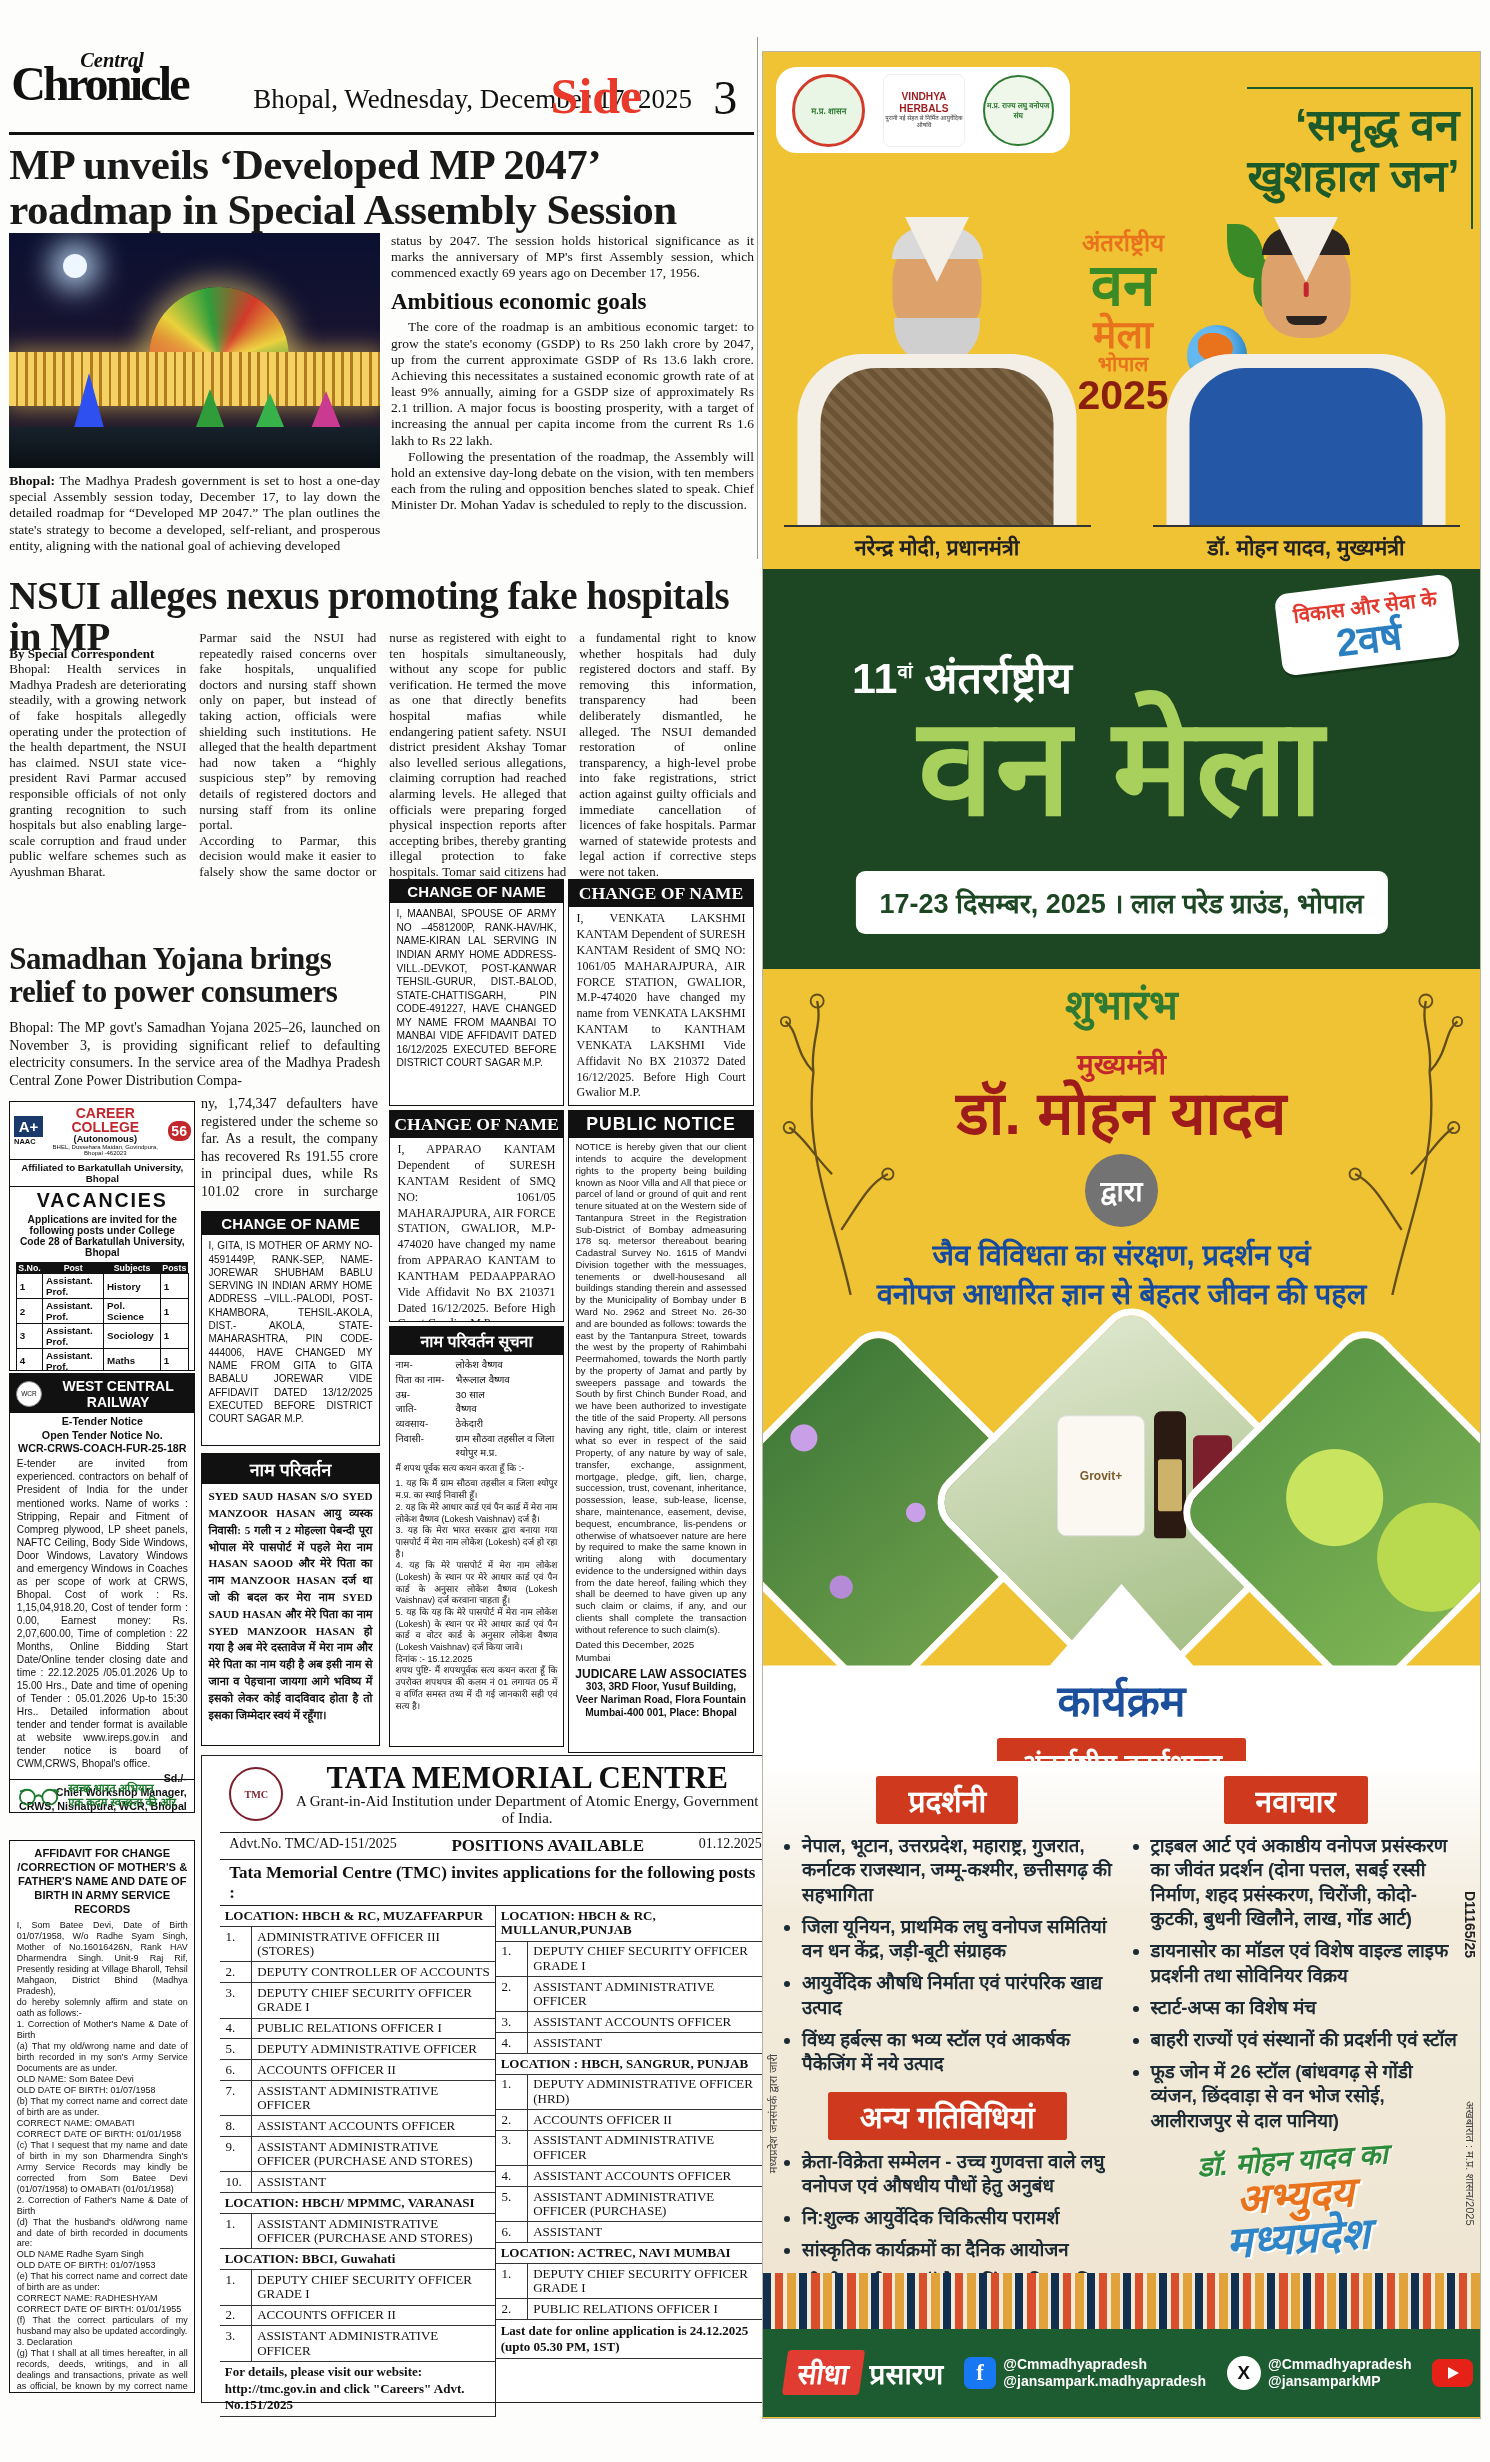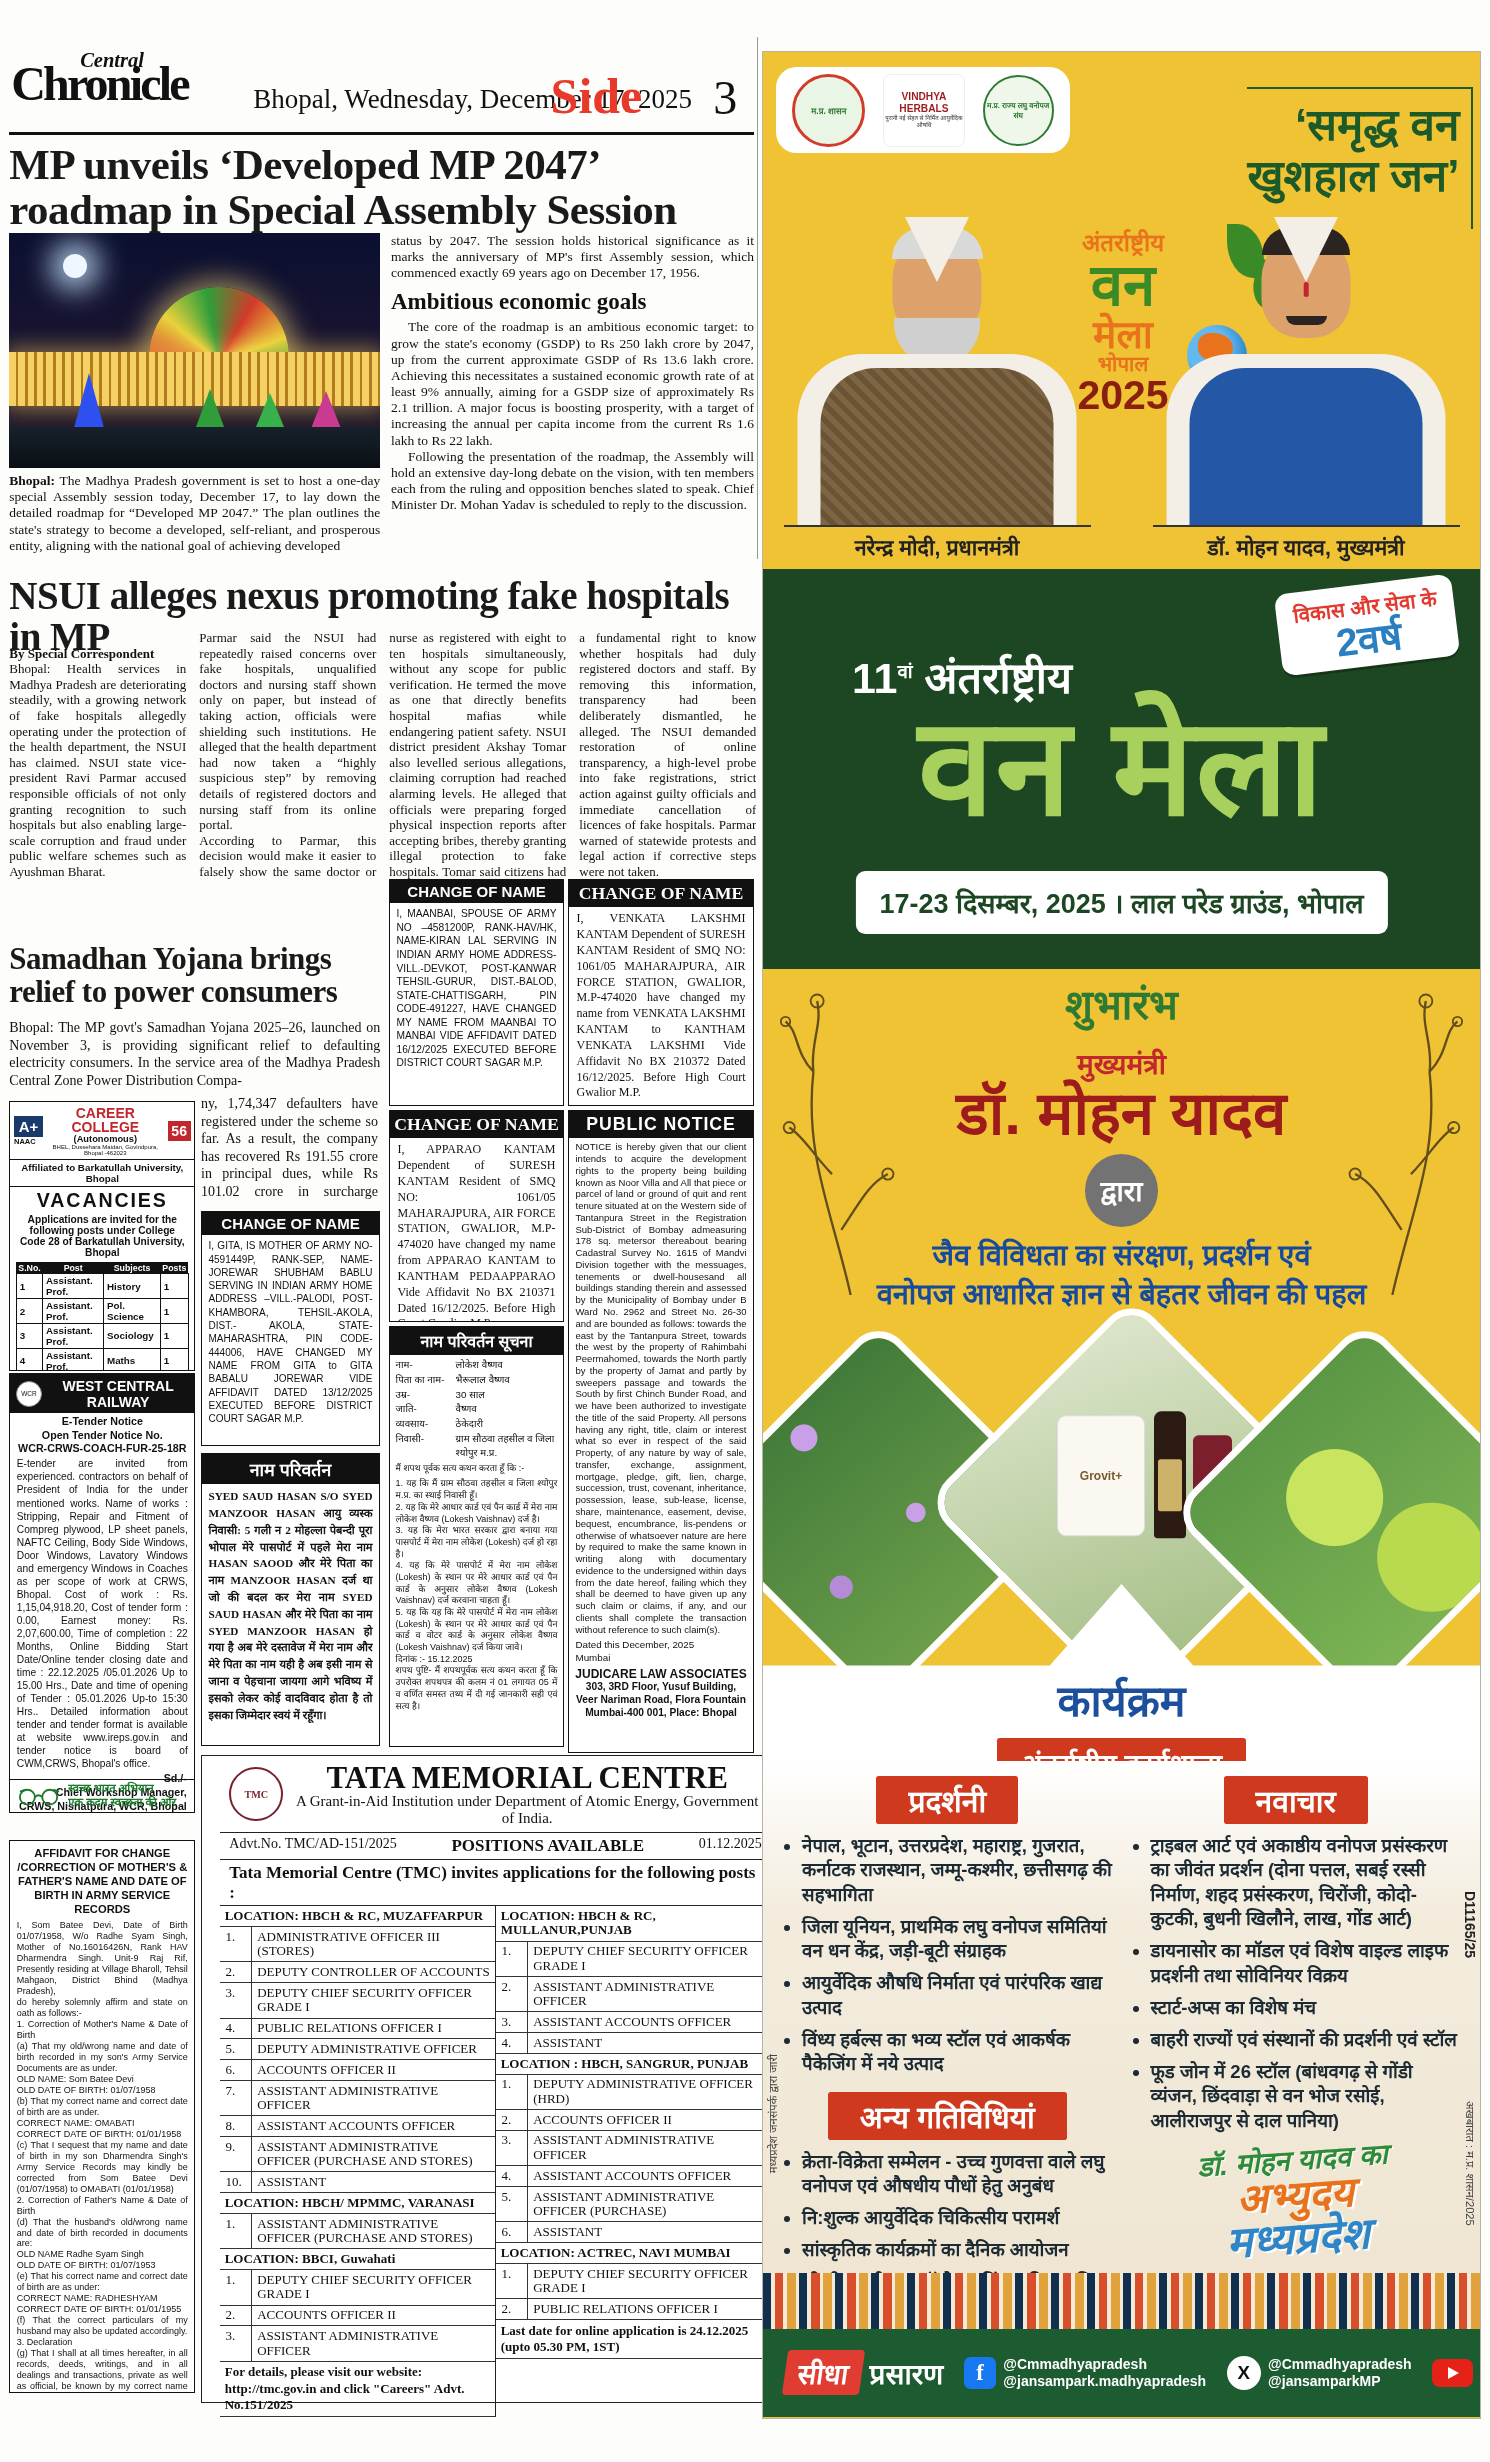--- a/index.html
+++ b/index.html
@@ -50,21 +50,21 @@
   #sam2{left:201px;top:1095px;width:177px;height:104px;overflow:hidden;font-size:14px;line-height:1.25;}
   
   .boxad{border:1.9px solid #111;background:#fff;overflow:hidden;}
   .bhead{background:#111;color:#fff;text-align:center;font-weight:700;padding:2.8px 1.9px;}
   #career{left:9.3px;top:1101px;width:184px;height:268px;}
   #career .toprow{display:flex;align-items:center;gap:3.7px;padding:3.7px;border-bottom:1.9px solid #111;}
   #career .aplus{background:#1a3a6b;color:#fff;font-weight:700;font-size:15px;padding:1.9px 4.7px;}
   #career .naac{font-size:7.5px;font-weight:700;}
   #career .cname{color:#c1272d;font-weight:700;font-size:14px;line-height:1;}
   #career .auto{font-size:9.3px;font-weight:700;}
-  #career .y56{background:#c1272d;color:#fff;font-weight:700;font-size:14px;padding:1.9px 3.7px;}
+  #career .y56{background:#c1272d;color:#fff;font-weight:700;font-size:14px;padding:1.9px 3.7px;border-radius:9px;}
   #career .addr{font-size:6px;}
   #career .affil{font-size:9.8px;font-weight:700;text-align:center;border-bottom:1.9px solid #111;padding:1.9px;}
   #career .vac{font-size:19.6px;font-weight:800;text-align:center;letter-spacing:1.9px;padding:1.9px 0;}
   #career .intro{font-size:10.2px;font-weight:700;text-align:center;padding:0 5.6px 3.7px;}
   .ctable{width:calc(100% - 11.2px);margin:0 5.6px;border-collapse:collapse;font-size:9.8px;}
   .ctable th{background:#111;color:#fff;padding:0.9px 1.9px;font-size:8.8px;}
   .ctable td{border:0.9px solid #111;padding:0.9px 2.8px;font-weight:700;}
   #wcr{left:9.3px;top:1373px;width:184px;height:438px;}
   #wcr .whead{background:#111;color:#fff;display:flex;align-items:center;gap:5.6px;padding:3.7px 5.6px;}
   #wcr .seal{width:24px;height:24px;border-radius:50%;background:#fff;color:#111;font-size:6.5px;display:flex;align-items:center;justify-content:center;border:1.9px solid #888;}

